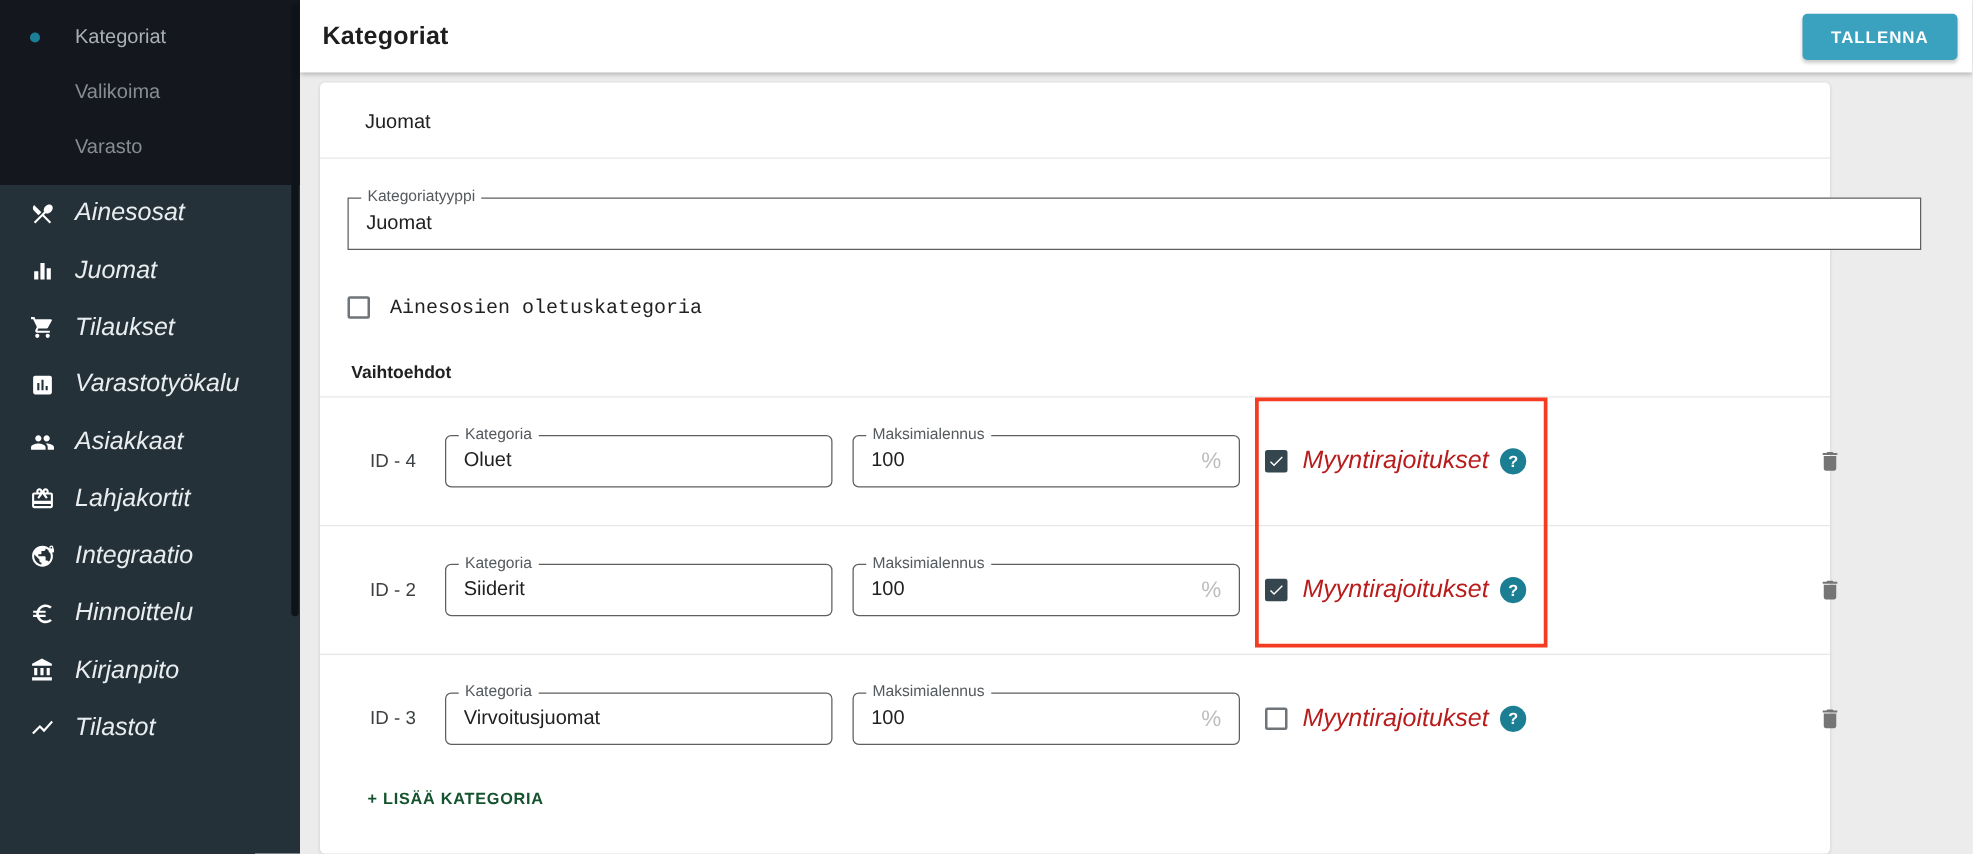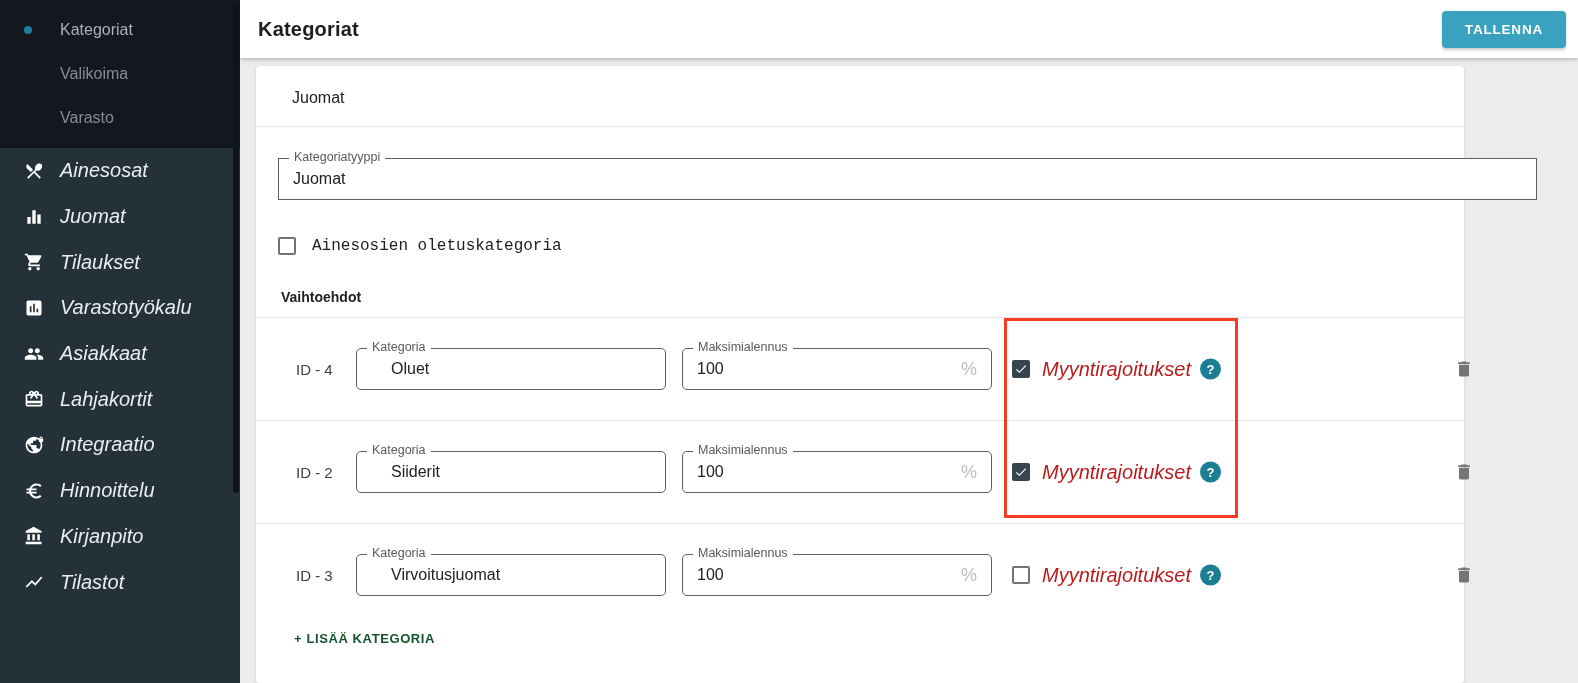--- a/index.html
+++ b/index.html
@@ -54,21 +54,21 @@
   .cb.checked { background:#35464f; border-color:#35464f; }
   .cb.checked svg { display:block; }
   .check-row .cr-label { margin-left:16px; font-size:16px; color:#212121;font-family:Liberation Mono, monospace; }
 
   .options-title { position:absolute; left:25px; top:223px; font-size:14px; font-weight:700; color:#212121; }
 
   .rows { position:absolute; top:251px; left:0; right:0; }
   .row { position:relative; height:103px; border-top:1px solid #e7e7e7; }
   .row > * { position:absolute; top:50%; transform:translateY(-50%); }
   .row-id { left:40px; font-size:15px; color:#3d4043; }
-  .cat-field { left:100px; width:310px;padding-left:20px; }
+  .cat-field { left:100px; width:310px; }
   .disc-field { left:426px; width:310px; }
   .suffix { position:absolute; right:14px; top:50%; transform:translateY(-50%); font-size:18px; color:#bdbdbd; }
   .row-cb { left:756px; }
   .cb-label { left:786px; font-size:20px; color:#b91c1c;font-style:italic; }
   .help { left:944px; width:21px; height:21px; border-radius:50%; background:#1c7e92; color:#fff;
     font-size:13px; font-weight:700; display:flex; align-items:center; justify-content:center; cursor:pointer; }
   .trash { left:1198px; width:20px; height:20px; cursor:pointer; }
   .trash svg { width:20px; height:20px; fill:#757575; }
 
   .red-box { position:absolute; left:748px; top:252px; width:234px; height:200px;

